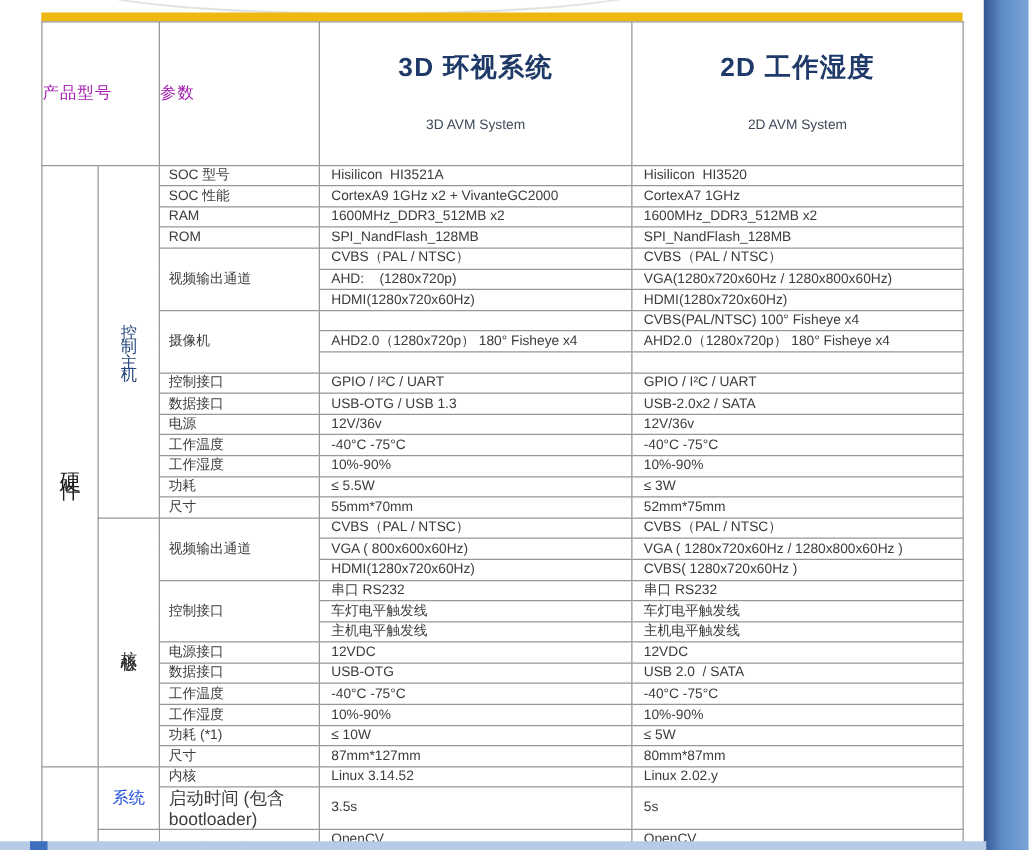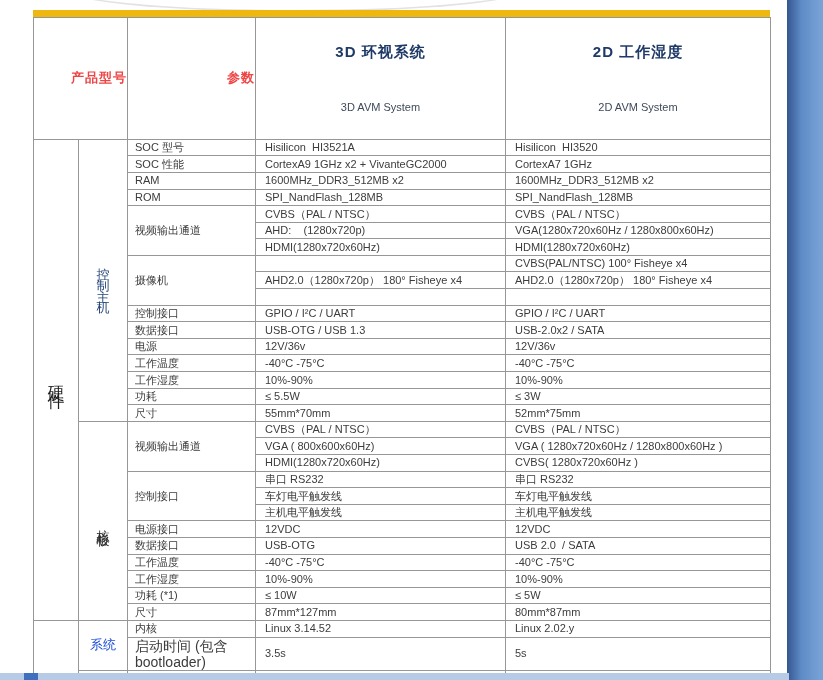--- a/index.html
+++ b/index.html
@@ -57,26 +57,26 @@
   .spec td {
     border:1px solid #979797;
     height:16.6px;
     vertical-align:middle;
     white-space:pre-wrap;
     overflow:hidden;
     line-height:1.15;
   }
   .spec tr.header-row td { height:45px; background:#ffffff; }
   .th-product, .th-param {
-    text-align:right; font-weight:bold; font-size:13px; color:#ef4444;
+    text-align:left; font-weight:normal; font-size:13px; color:#a21caf;
     letter-spacing:1px;
   }
   .th-sys { text-align:center; }
-  .th-sys .cn { font-weight:bold; font-size:15px; color:#1f3a68; letter-spacing:1px; }
-  .th-sys .en { font-size:11px; color:#3f4a5a; margin-top:15px; }
+  .th-sys .cn { font-weight:bold; font-size:21px; color:#1f3a68; letter-spacing:1px; }
+  .th-sys .en { font-size:11px; color:#3f4a5a; margin-top:1px; }
 
   td.param { padding-left:7px; color:#3c3c3c; }
   td.val   { padding-left:9px; color:#3c3c3c; }
 
   td.grp { text-align:center; vertical-align:middle; background:#fff; }
   .vtext {
     display:inline-block;
     writing-mode:vertical-rl;
     text-orientation:upright;
     line-height:1;

